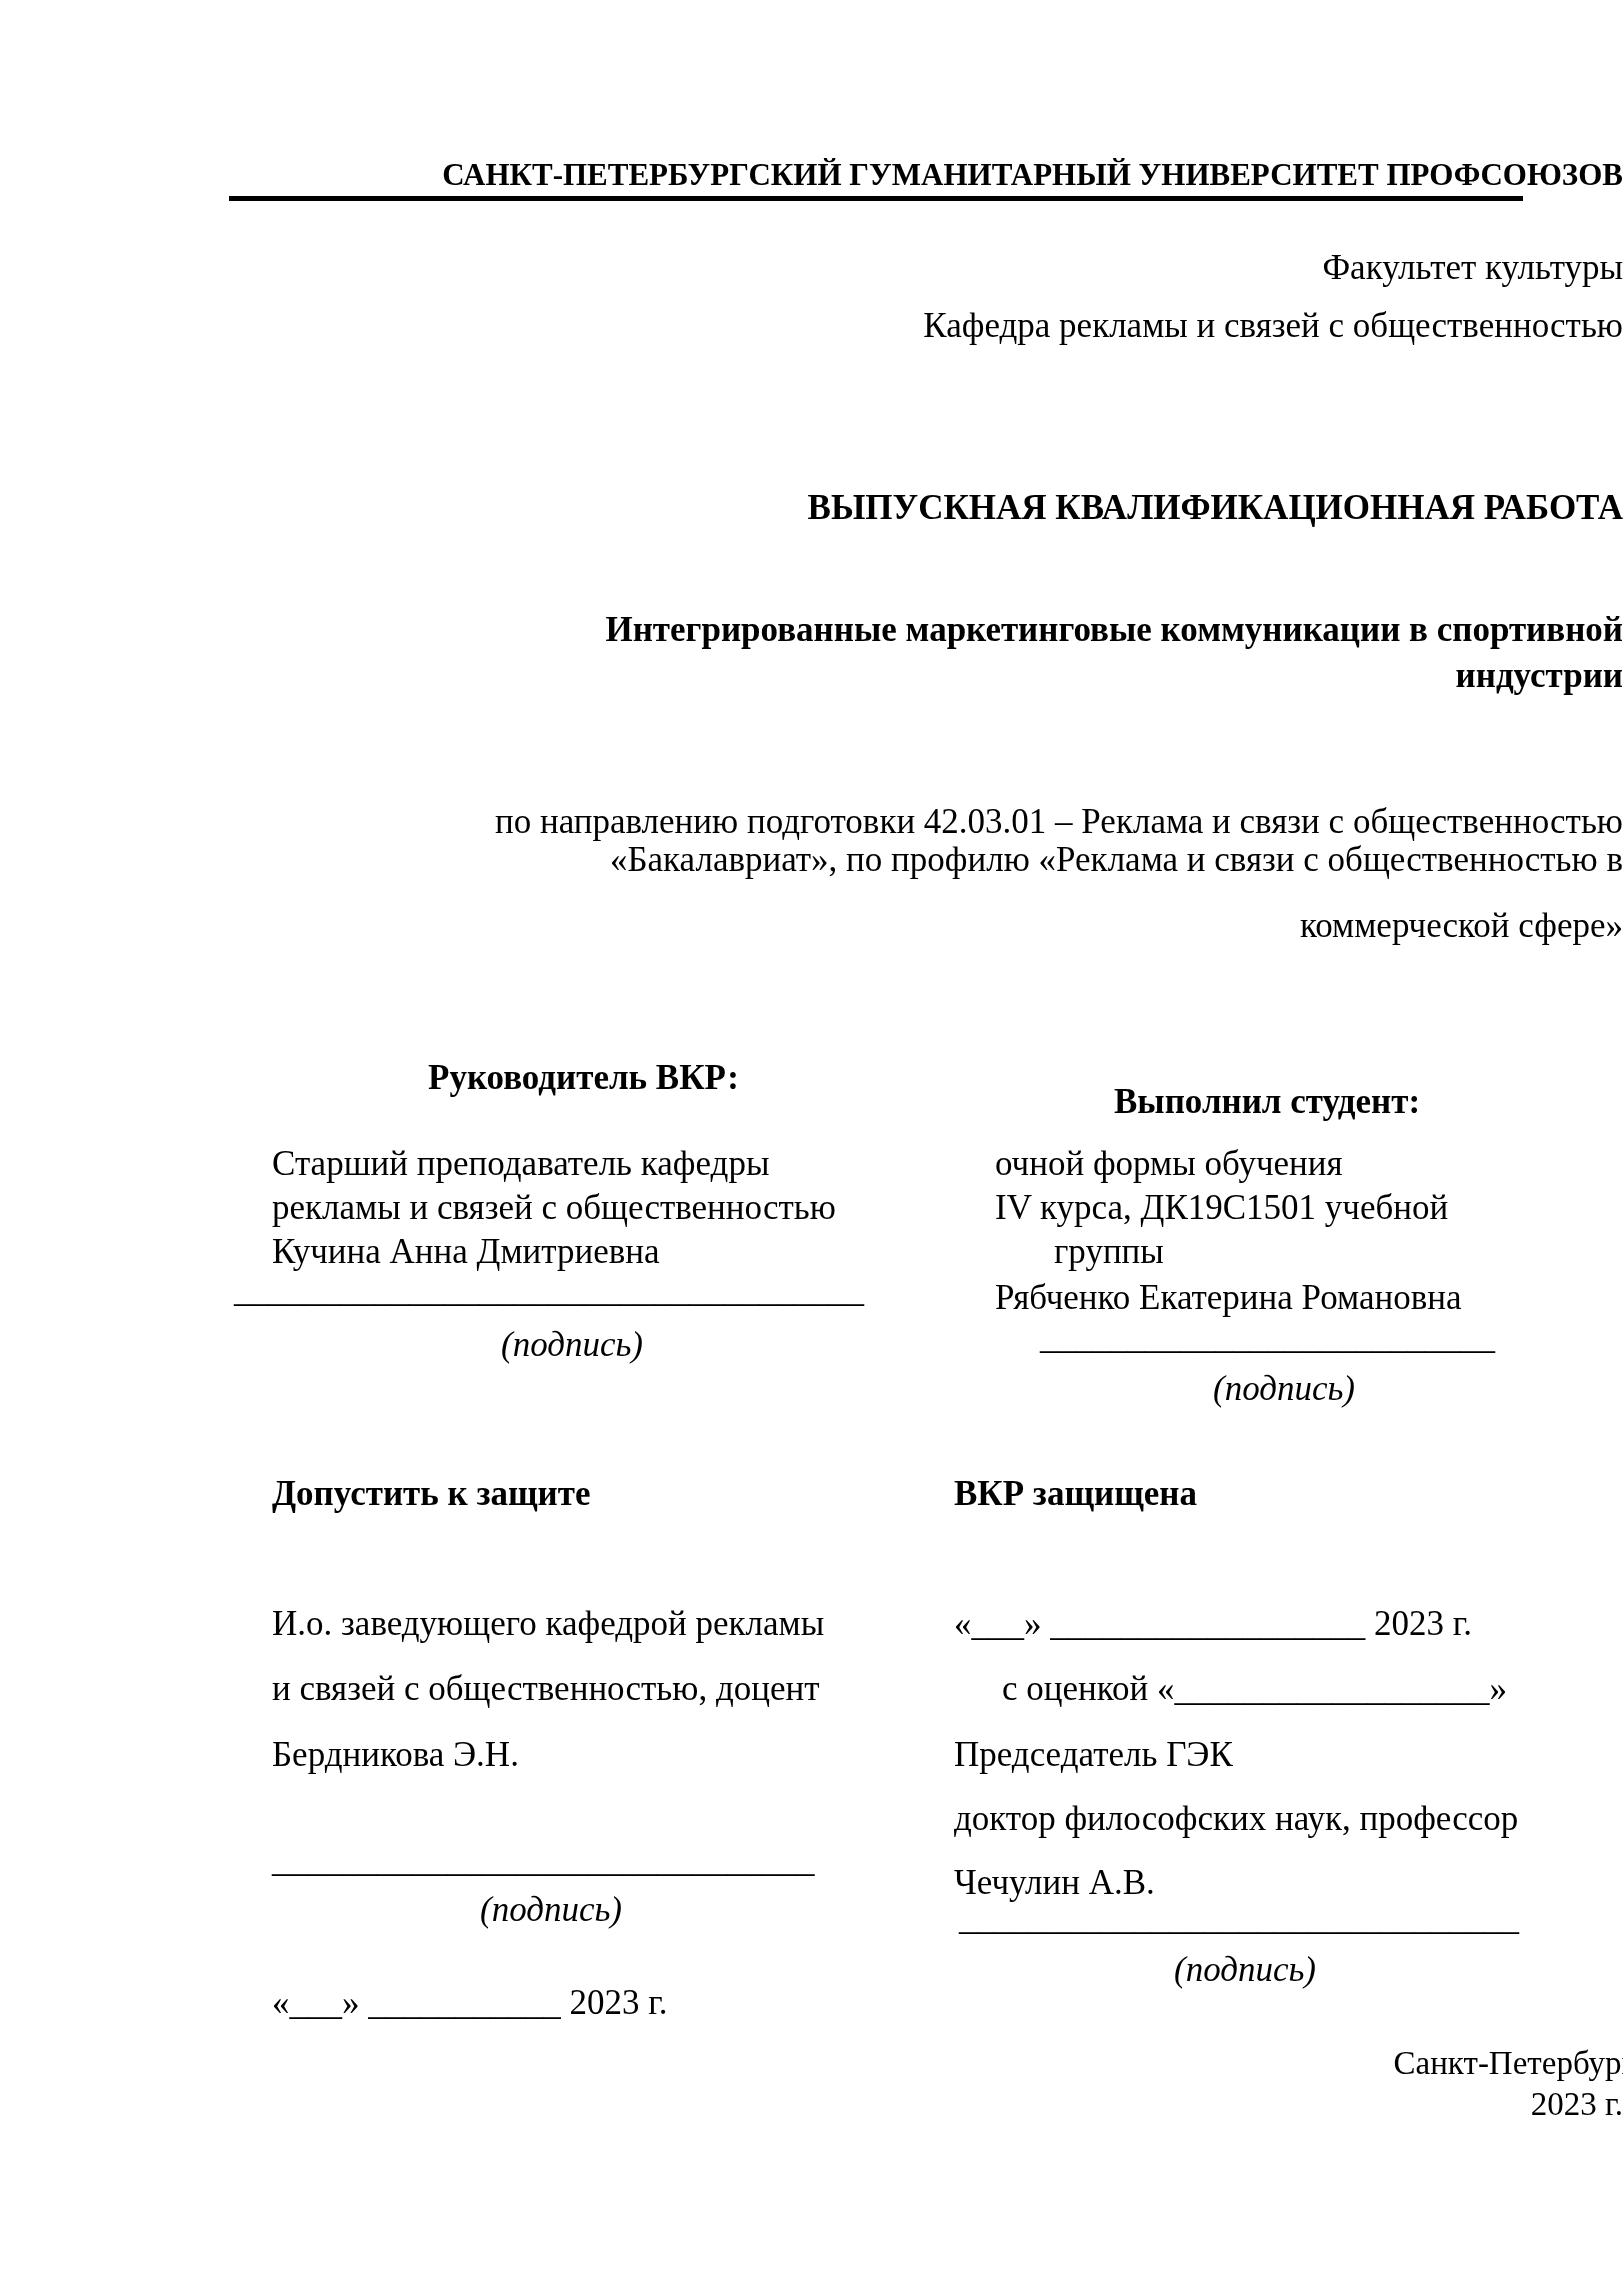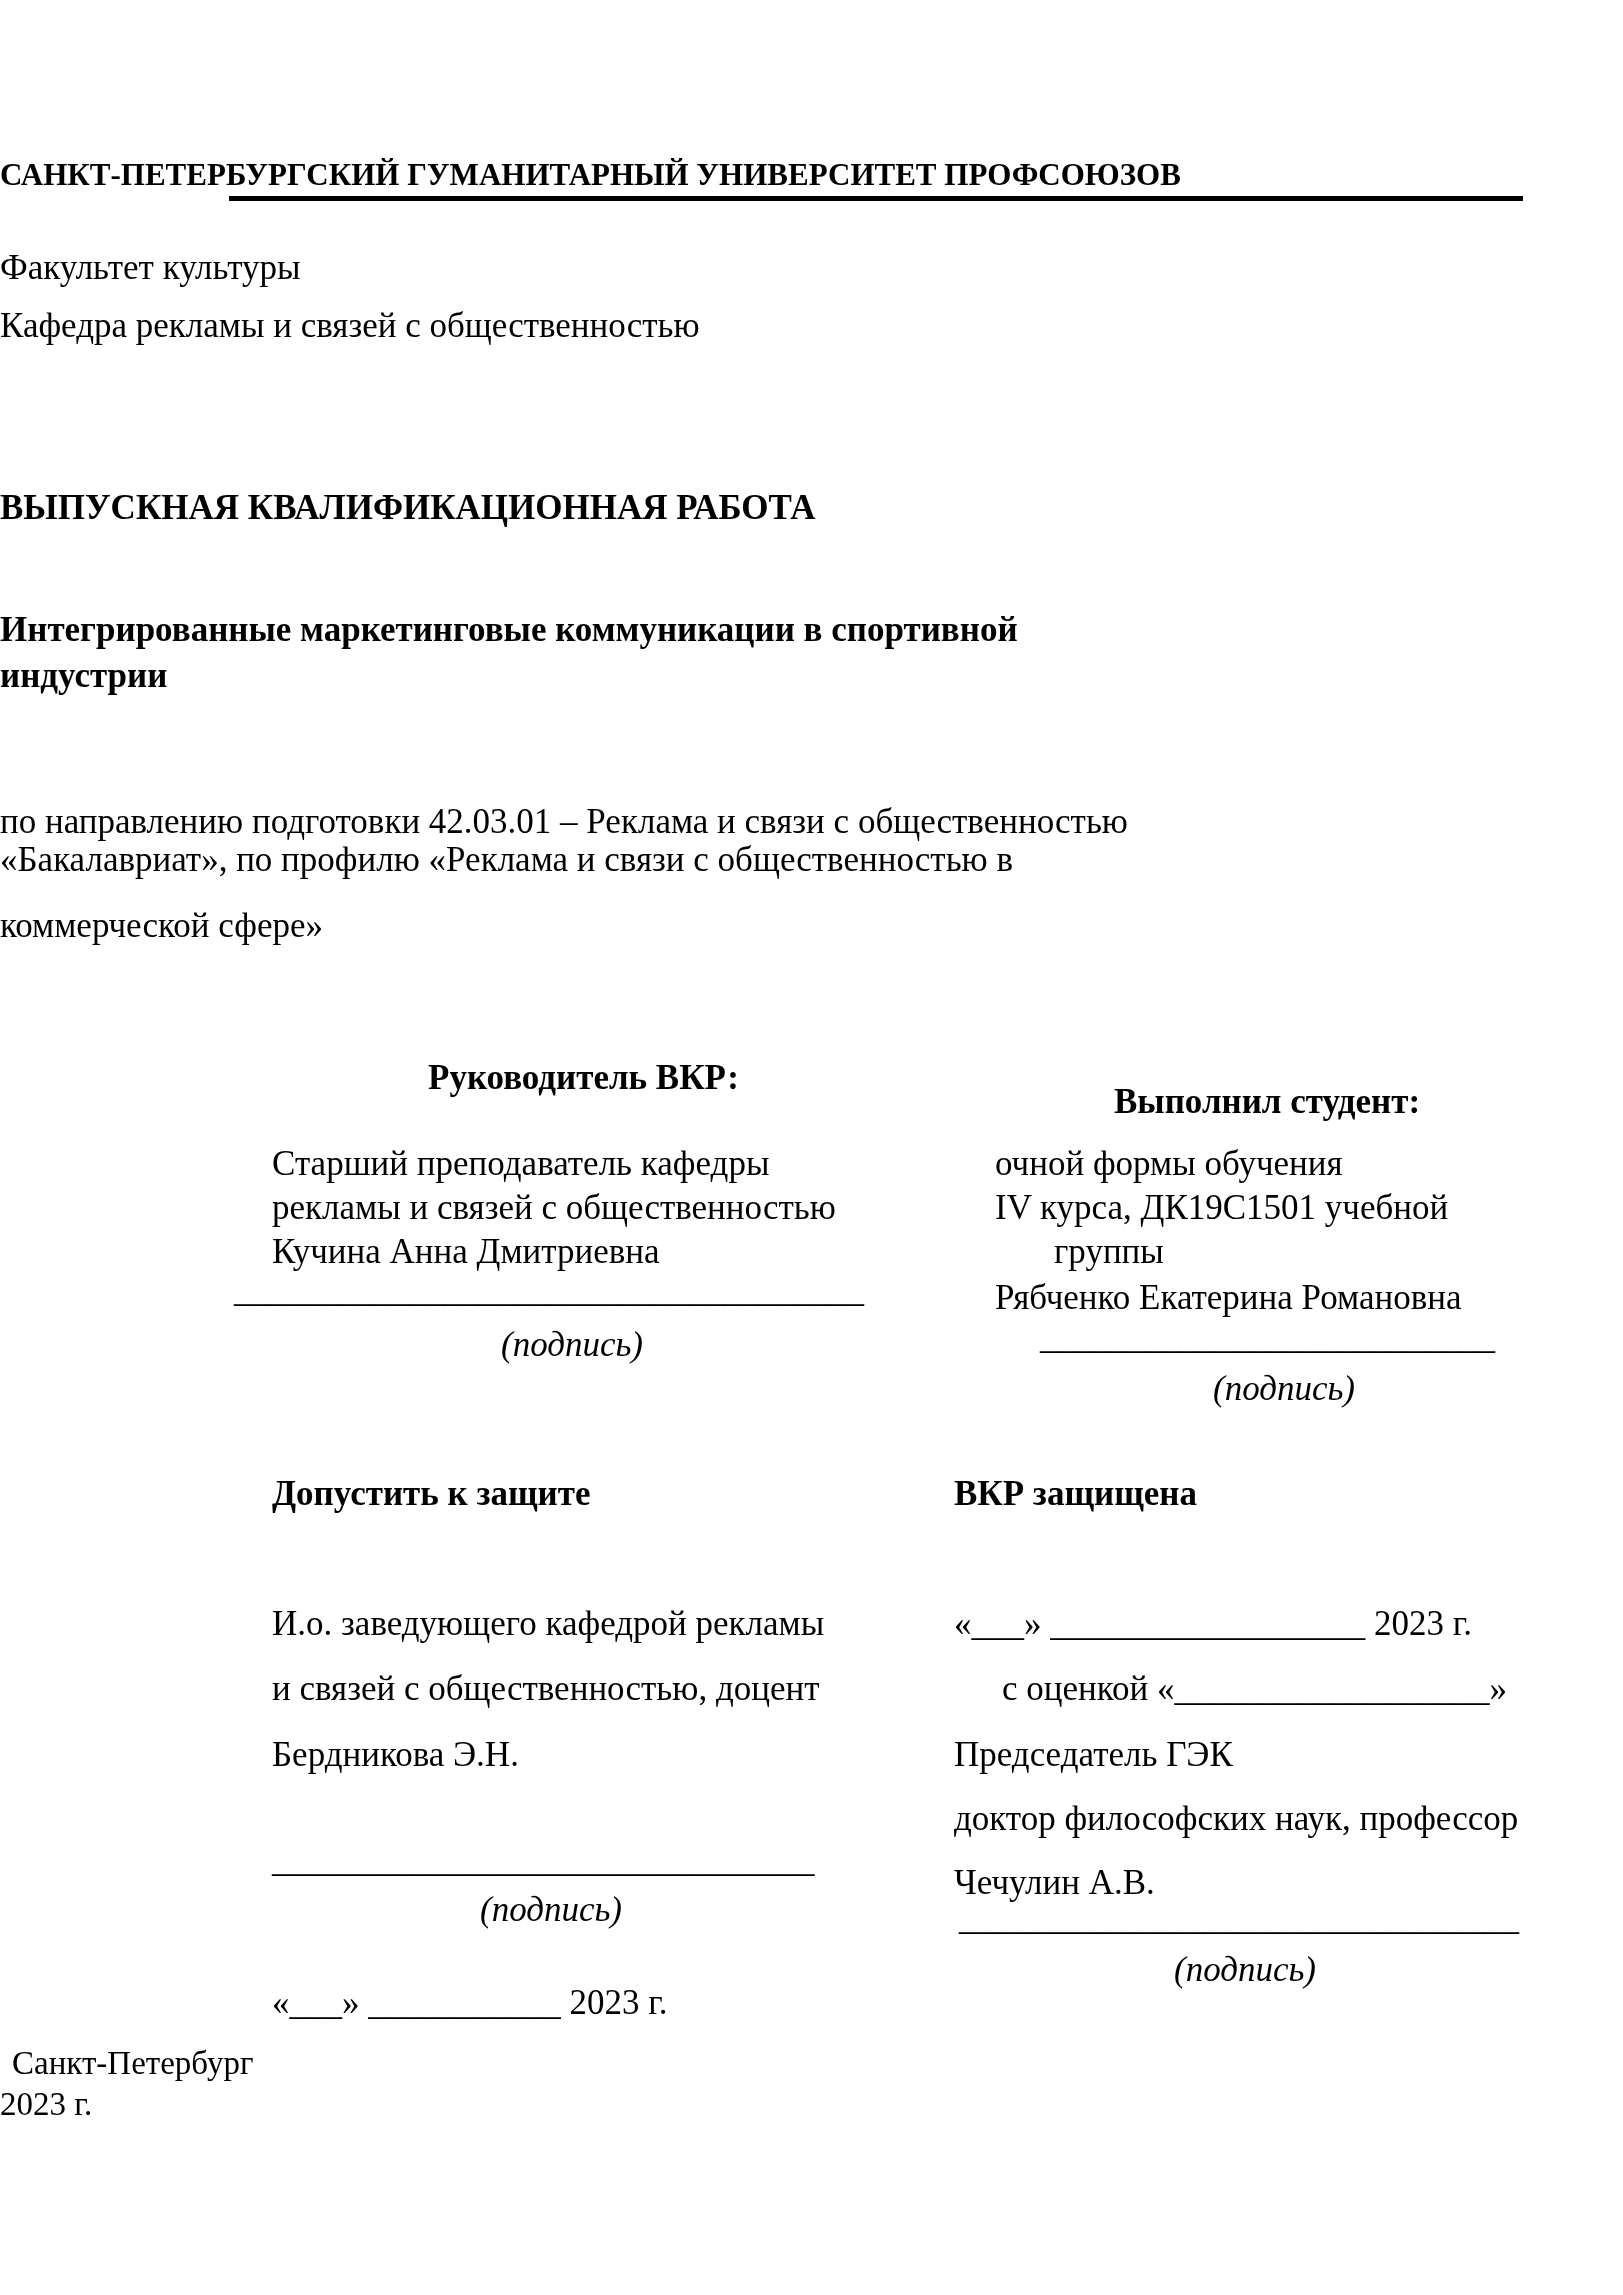--- a/index.html
+++ b/index.html
@@ -1,18 +1,18 @@
 <!DOCTYPE html>
 <html style="font-size:12.6px"><head>
 <meta charset="utf-8">
 <style>
   html,body{margin:0;padding:0;background:#fff;}
   body{width:1623px;height:2295px;position:relative;overflow:hidden;font-family:"Liberation Serif","DejaVu Serif",serif;color:#000;}
   .t{position:absolute;white-space:nowrap;font-size:35px;line-height:1;}
-  .c{left:0;width:1623px;text-align:left;}
+  .c{left:0;width:1623px;text-align:right;}
   .b{font-weight:bold;}
   .i{font-style:italic;}
   .rule{position:absolute;left:229px;width:1294px;height:4.7px;background:#000;top:196px;}
 </style>
 </head>
 <body>
 
 <div class="t c b" style="top:159px;font-size:31px;">САНКТ-ПЕТЕРБУРГСКИЙ ГУМАНИТАРНЫЙ УНИВЕРСИТЕТ ПРОФСОЮЗОВ</div>
 <div class="rule"></div>
 <div class="t c" style="top:250px;">Факультет культуры</div>

